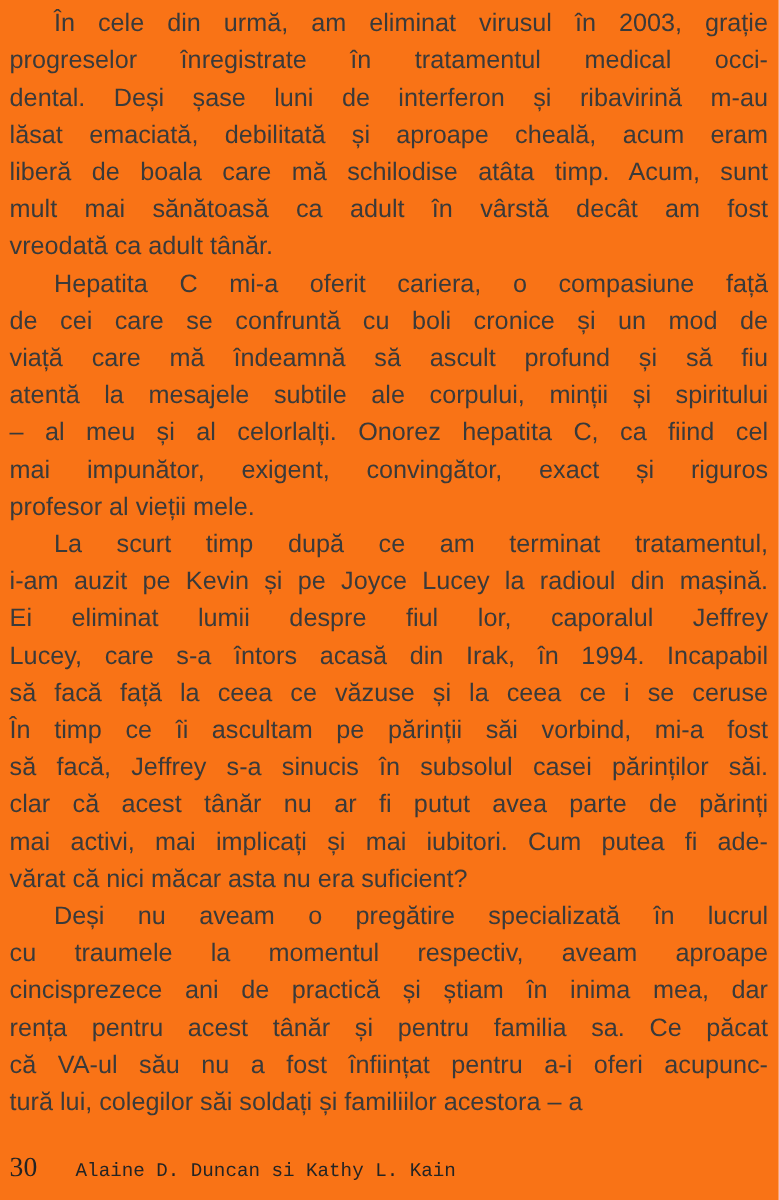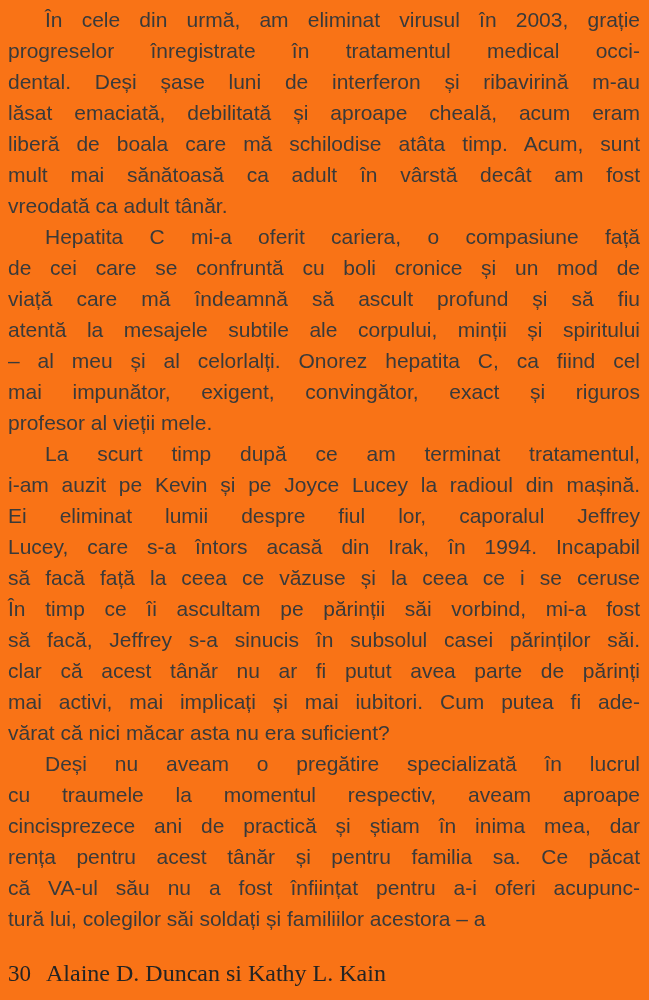--- a/index.html
+++ b/index.html
@@ -41,29 +41,30 @@
   }
   .text-line.last {
     text-align-last: left;
   }
   .footer {
     position: absolute;
     left: 8px;
     top: 960px;
     display: inline-flex;
     align-items: baseline;
-    gap: 15px;
+    gap: 32px;
     font-family: "Liberation Serif", "DejaVu Serif", serif;
     color: #242424;
   }
   .footer .page-number {
     font-size: 23px;
   }
   .footer .authors {
-    font-size: 24px;
+    font-size: 16px;
+    font-family: Liberation Mono, monospace;
   }
 </style>
 </head>
 <body>
 
 <div class="page">
 
   <div class="body-text" id="body-text">
       <div class="paragraph">
         <div class="text-line indent">În cele din urmă, am eliminat virusul în 2003, grație</div>

